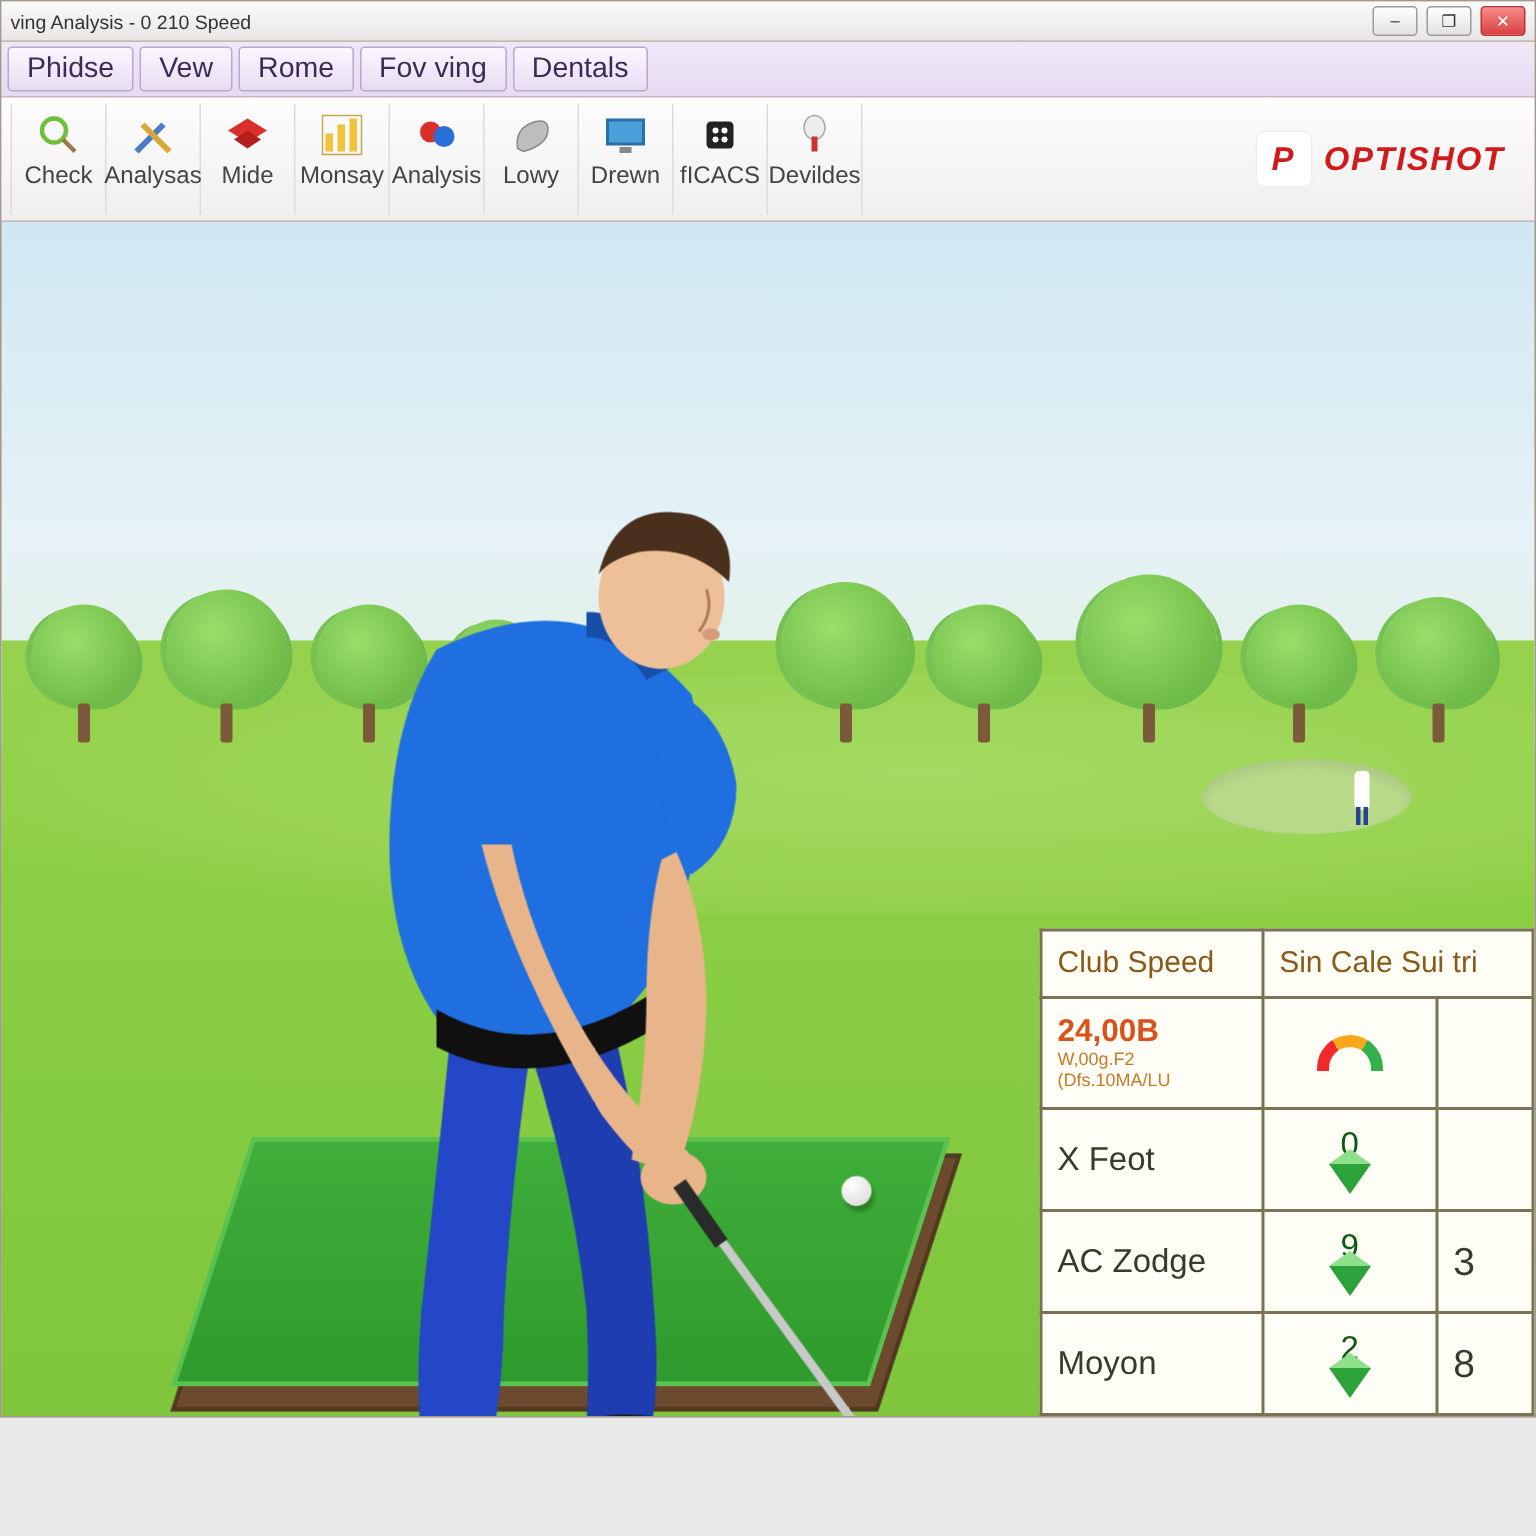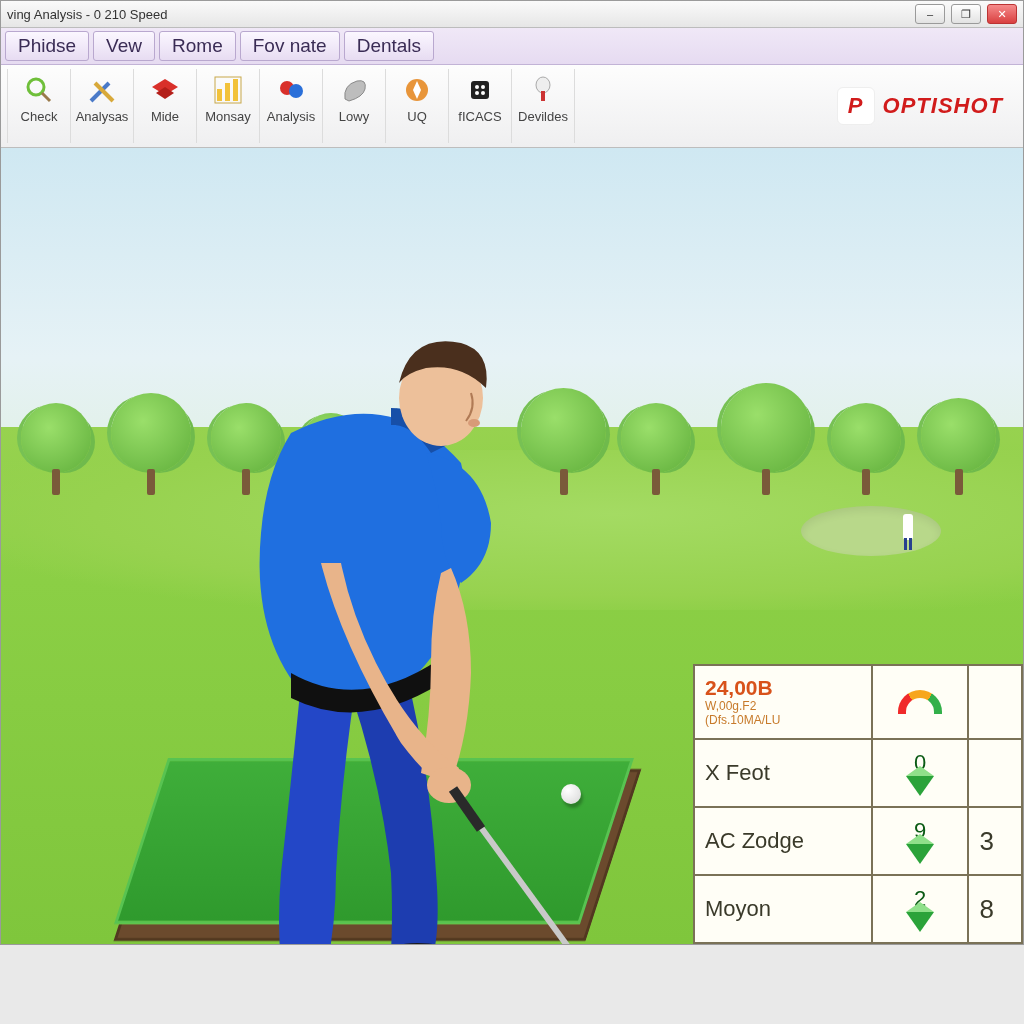--- a/index.html
+++ b/index.html
@@ -77,21 +77,21 @@
   .tbtn {
     width: 62px;
     border-right: 1px solid #dcdcdc;
     display:flex;
     flex-direction:column;
     align-items:center;
     justify-content:flex-start;
     padding-top:4px;
     gap:2px;
     color:#444;
-    font-size:13px;
+    font-size:16px;
   }
   .tbtn:first-child { border-left:1px solid #dcdcdc; }
   .tbtn .ticon {
     width: 34px; height: 34px;
     display:flex; align-items:center; justify-content:center;
   }
   .brand {
     margin-left:auto;
     display:flex;
     align-items:center;
@@ -259,21 +259,21 @@
     <div class="menuitem">
         <span>Phidse</span>
       </div>
     <div class="menuitem">
         <span>Vew</span>
       </div>
     <div class="menuitem">
         <span>Rome</span>
       </div>
     <div class="menuitem">
-        <span>Fov nate</span>
+        <span>Fov ving</span>
       </div>
     <div class="menuitem">
         <span>Dentals</span>
       </div>
   </div>
 
   <div class="toolbar">
     <div class="tbtn">
       <span class="ticon">
           <svg width="30" height="30">
@@ -325,25 +325,25 @@
       <span class="ticon">
           <svg width="30" height="30">
             <path d="M6 24 Q4 10 18 6 Q28 4 26 14 Q24 22 10 26 Z" fill="#bdbdbd" stroke="#8a8a8a"></path>
           </svg>
         </span>
       <span>Lowy</span>
     </div>
     <div class="tbtn">
       <span class="ticon">
           <svg width="30" height="30">
-            <circle cx="15" cy="15" r="11" fill="#e8953a"></circle>
-            <polygon points="15,6 19,15 15,24 11,15" fill="#fff"></polygon>
-          </svg>
-        </span>
-      <span>UQ</span>
+            <rect x="3" y="5" width="24" height="16" fill="#4aa0d8" stroke="#2a6fa8" stroke-width="2"></rect>
+            <rect x="11" y="23" width="8" height="4" fill="#888"></rect>
+          </svg>
+        </span>
+      <span>Drewn</span>
     </div>
     <div class="tbtn">
       <span class="ticon">
           <svg width="30" height="30">
             <rect x="6" y="6" width="18" height="18" rx="3" fill="#222"></rect>
             <circle cx="12" cy="12" r="2" fill="#fff"></circle>
             <circle cx="18" cy="12" r="2" fill="#fff"></circle>
             <circle cx="12" cy="18" r="2" fill="#fff"></circle>
             <circle cx="18" cy="18" r="2" fill="#fff"></circle>
           </svg>
@@ -448,20 +448,24 @@
         <line x1="312" y1="476" x2="340" y2="516" stroke="#2a2a2a" stroke-width="10"></line>
 
         <ellipse cx="450" cy="672" rx="26" ry="16" fill="#6a6a6a"></ellipse>
         <ellipse cx="444" cy="666" rx="20" ry="11" fill="#9a9a9a"></ellipse>
       </svg>
     </div>
 
     <div class="stats">
       <table>
         <tbody>
+            <tr>
+          <th>Club Speed</th>
+          <th colspan="2">Sin Cale Sui tri</th>
+        </tr>
         <tr>
           <td rowspan="1" class="hval">
             <span>24,00B</span>
             <small>W,00g.F2</small>
             <small>(Dfs.10MA/LU</small>
           </td>
           <td class="tri-cell">
                 <div class="gauge"></div>
               </td>
           <td class="numcell"></td>

